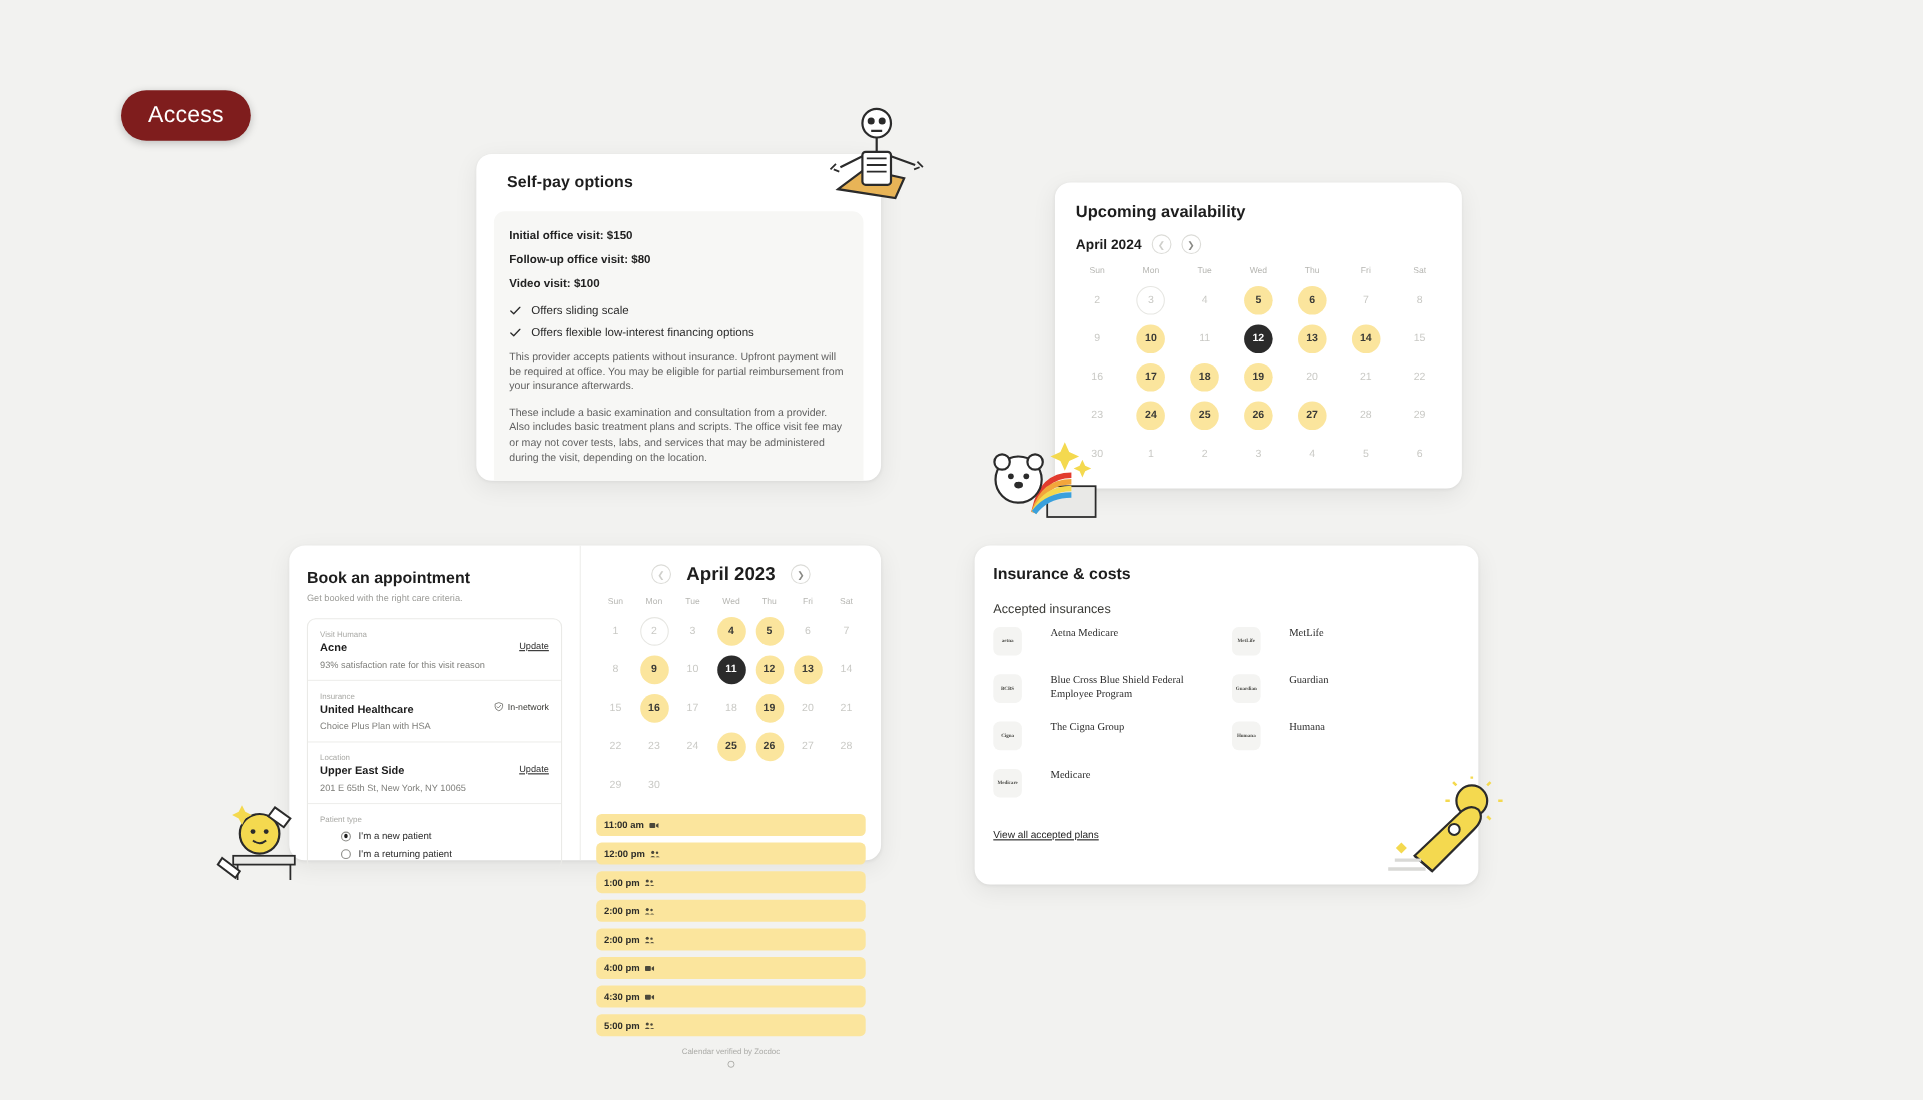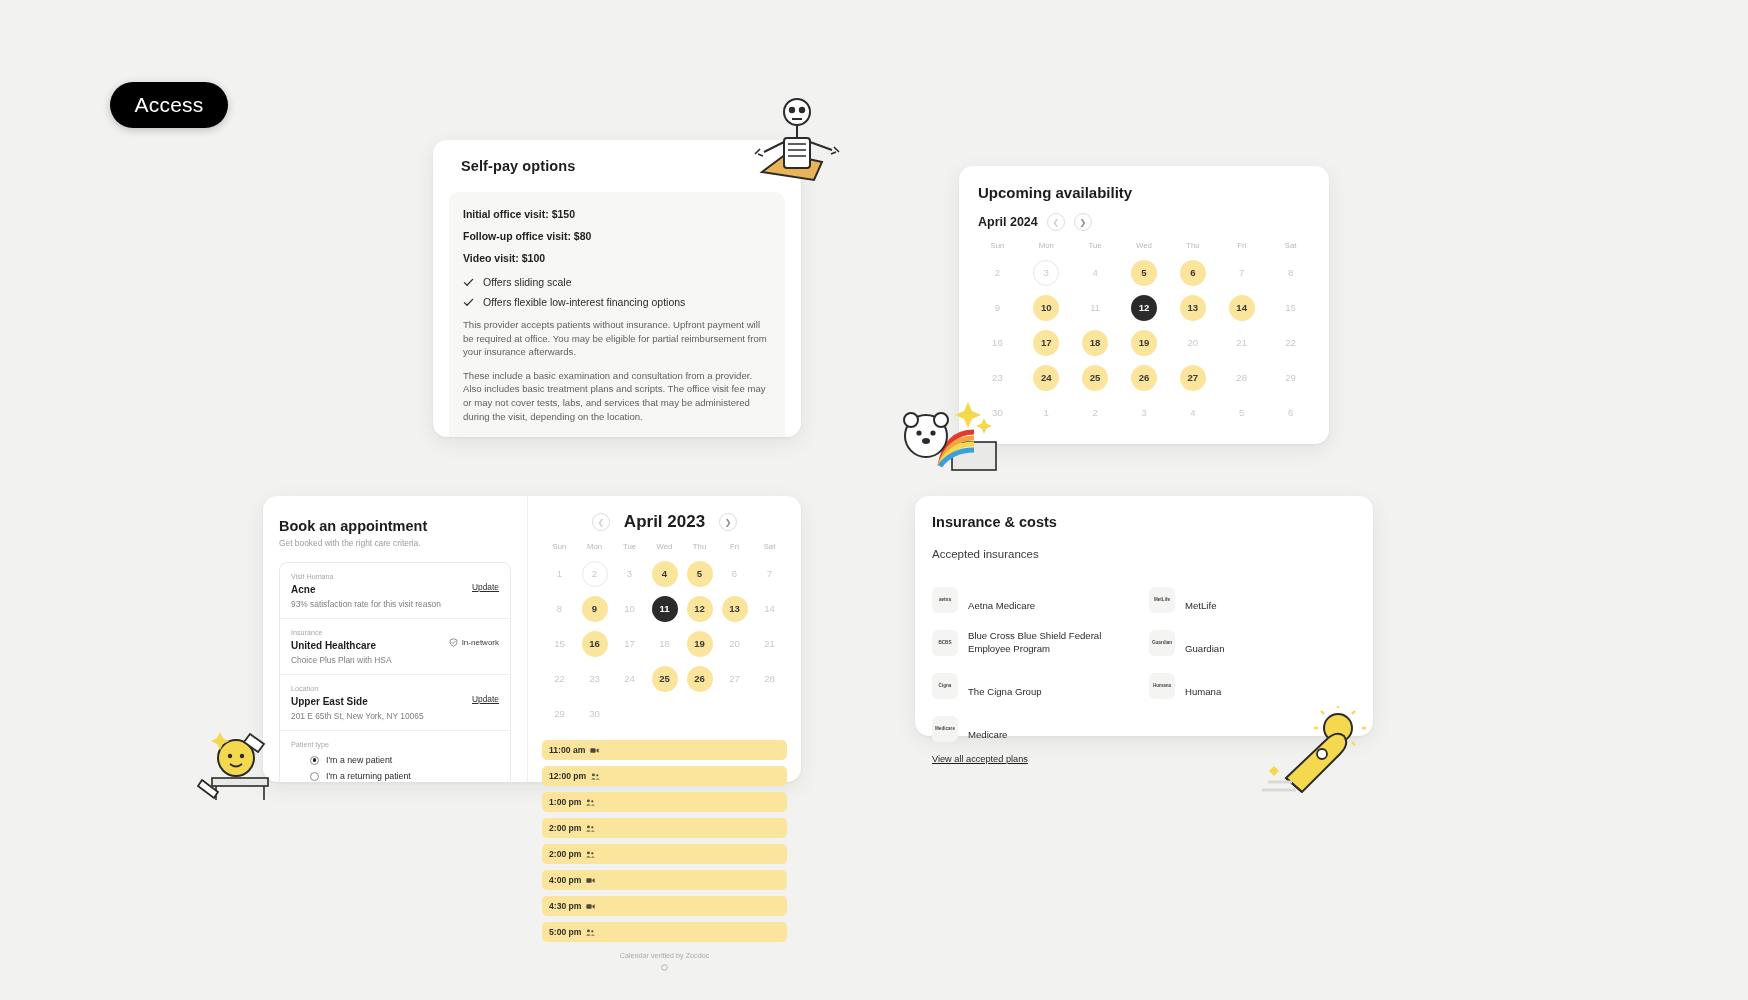--- a/index.html
+++ b/index.html
@@ -9,21 +9,21 @@
     background: #f2f2f0;
     font-family: "Liberation Sans", sans-serif;
     overflow: hidden;
   }
   .stage { position: relative; width: 1748px; height: 1000px; }
 
   
   .access-pill {
     position: absolute; left: 110px; top: 82px;
     width: 118px; height: 46px;
-    background: #000000; border-radius: 999px;
+    background: #7f1d1d; border-radius: 999px;
     display: flex; align-items: center; justify-content: center;
     color: #ffffff; font-size: 21px; letter-spacing: .2px;
     box-shadow: 0 2px 8px rgba(0,0,0,.22);
   }
 
   
   .card {
     position: absolute; background: #ffffff;
     border-radius: 14px;
     box-shadow: 0 6px 22px rgba(0,0,0,.07), 0 1px 3px rgba(0,0,0,.05);
@@ -100,25 +100,25 @@
   .slots { display: flex; flex-wrap: wrap; gap: 6px; margin-top: 10px; justify-content: flex-start; flex-direction: column;}
   .slot {
     background: #fbe59d; border-radius: 5px; height: 20px; padding: 0 7px;
     display: flex; align-items: center; gap: 5px;
     font-size: 8.6px; color: #2e2e2a; font-weight: 600; cursor: pointer; min-width: 55px;
   }
   .slot svg { opacity: .85; }
   .verified { text-align: center; font-size: 7.2px; color: #aaaaa6; margin-top: 9px; display:flex; align-items:center; justify-content:center; gap:4px;flex-direction:column;}
 
   
-  #ins { left: 915px; top: 496px; width: 458px; height: 240px; }
+  #ins { left: 886px; top: 496px; width: 458px; height: 308px; }
   #ins .hd { font-size: 14.5px; font-weight: 600; color: #1d1d1d; padding: 18px 0 0 17px; }
   #ins .sub { font-size: 11.5px; color: #3a3a36; padding: 18px 0 0 17px; }
   .ins-grid { display: grid; grid-template-columns: 1fr 1fr; padding: 10px 17px 0 17px; column-gap: 10px;}
-  .ins-item { display: flex; align-items: flex-end; gap: 10px; height: 43px; }
+  .ins-item { display: flex; align-items: flex-start; gap: 26px; height: 43px; font-family: Liberation Serif, serif; }
   .ins-logo {
     width: 26px; height: 26px; flex: 0 0 26px; border-radius: 6px; background: #f4f4f2;
     display: flex; align-items: center; justify-content: center;
     font-size: 4.6px; font-weight: 700; color: #4a4a46; text-align:center; line-height:1.05; overflow:hidden;
   }
   .ins-name { font-size: 9.6px; color: #2b2b2b; line-height: 1.35; }
   .viewall { padding: 12px 0 0 17px; font-size: 9.2px; color: #1d1d1d; text-decoration: underline; cursor: pointer; display:inline-block;}
 
   
   .doodle { position: absolute; pointer-events: none; }

